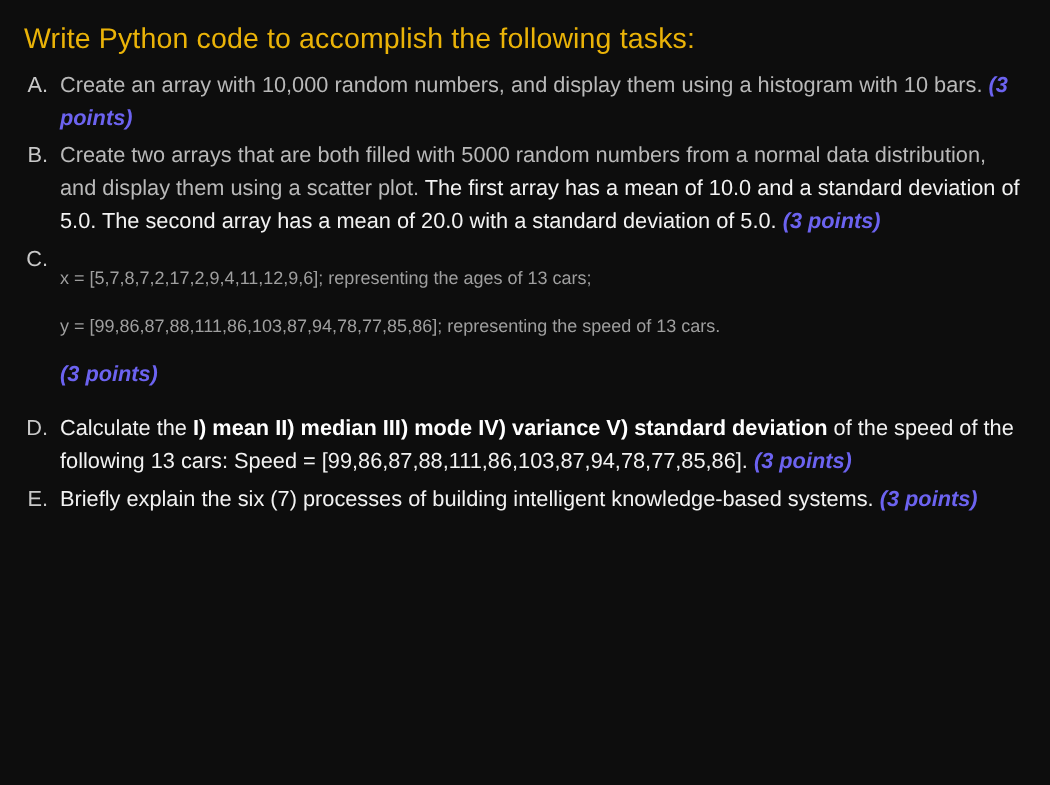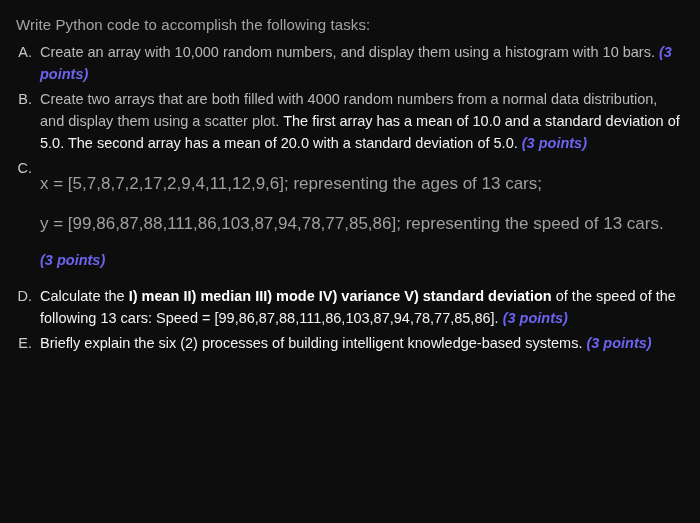--- a/index.html
+++ b/index.html
@@ -15,22 +15,22 @@
     overflow: hidden;
   }
   .page {
     width: 700px;
     height: 523px;
     box-sizing: border-box;
     padding: 14px 18px 0 14px;
     position: relative;
   }
   .intro {
-    font-size: 15px;
-    color: #a3a3a3;
+    font-size: 19px;
+    color: #eab308;
     margin: 2px 0 8px 2px;
     letter-spacing: 0.1px;
   }
   ol.items {
     list-style: none;
     margin: 0;
     padding: 0;
   }
   li.item {
     display: flex;
@@ -68,21 +68,21 @@
     color: #6c63f0;
     font-style: italic;
     font-weight: bold;
   }
   .points-line {
     margin-top: 12px;
     margin-bottom: 6px;
   }
   .code-line {
     color: #9f9f9f;
-    font-size: 17px;
+    font-size: 12px;
     margin-top: 14px;
   }
   .code-line.second {
     margin-top: 14px;
   }
   li.item.d {
     margin-top: 8px;
   }
   li.item.e {
     margin-top: 2px;
@@ -100,21 +100,21 @@
     <li class="item">
       <div class="marker">A.</div>
       <div class="body">
         <span class="grey">Create an array with 10,000 random numbers, and display them using a histogram with 10 bars. </span><span class="points">(3 points)</span>
       </div>
     </li>
 
     <li class="item">
       <div class="marker">B.</div>
       <div class="body">
-        <span class="grey">Create two arrays that are both filled with 4000 random numbers from a normal data distribution, and display them using a scatter plot. </span><span class="bright">The first array has a mean of 10.0 and a standard deviation of 5.0. The second array has a mean of 20.0 with a standard deviation of 5.0. </span><span class="points">(3 points)</span>
+        <span class="grey">Create two arrays that are both filled with 5000 random numbers from a normal data distribution, and display them using a scatter plot. </span><span class="bright">The first array has a mean of 10.0 and a standard deviation of 5.0. The second array has a mean of 20.0 with a standard deviation of 5.0. </span><span class="points">(3 points)</span>
       </div>
     </li>
 
     <li class="item">
       <div class="marker">C.</div>
       <div class="body">
         <div class="code-line">x = [5,7,8,7,2,17,2,9,4,11,12,9,6]; representing the ages of 13 cars;</div>
         <div class="code-line second">y = [99,86,87,88,111,86,103,87,94,78,77,85,86]; representing the speed of 13 cars.</div>
         <div class="points-line">
           <span class="points">(3 points)</span>
@@ -125,18 +125,18 @@
     <li class="item d">
       <div class="marker">D.</div>
       <div class="body">
         <span class="bright">Calculate the </span><span class="bold">I) mean II) median III) mode IV) variance V) standard deviation</span><span class="bright"> of the speed of the following 13 cars: Speed = [99,86,87,88,111,86,103,87,94,78,77,85,86]. </span><span class="points">(3 points)</span>
       </div>
     </li>
 
     <li class="item e">
       <div class="marker">E.</div>
       <div class="body">
-        <span class="bright">Briefly explain the six (2) processes of building intelligent knowledge-based systems. </span><span class="points">(3 points)</span>
+        <span class="bright">Briefly explain the six (7) processes of building intelligent knowledge-based systems. </span><span class="points">(3 points)</span>
       </div>
     </li>
 
   </ol>
 </div>
 
 </body></html>

